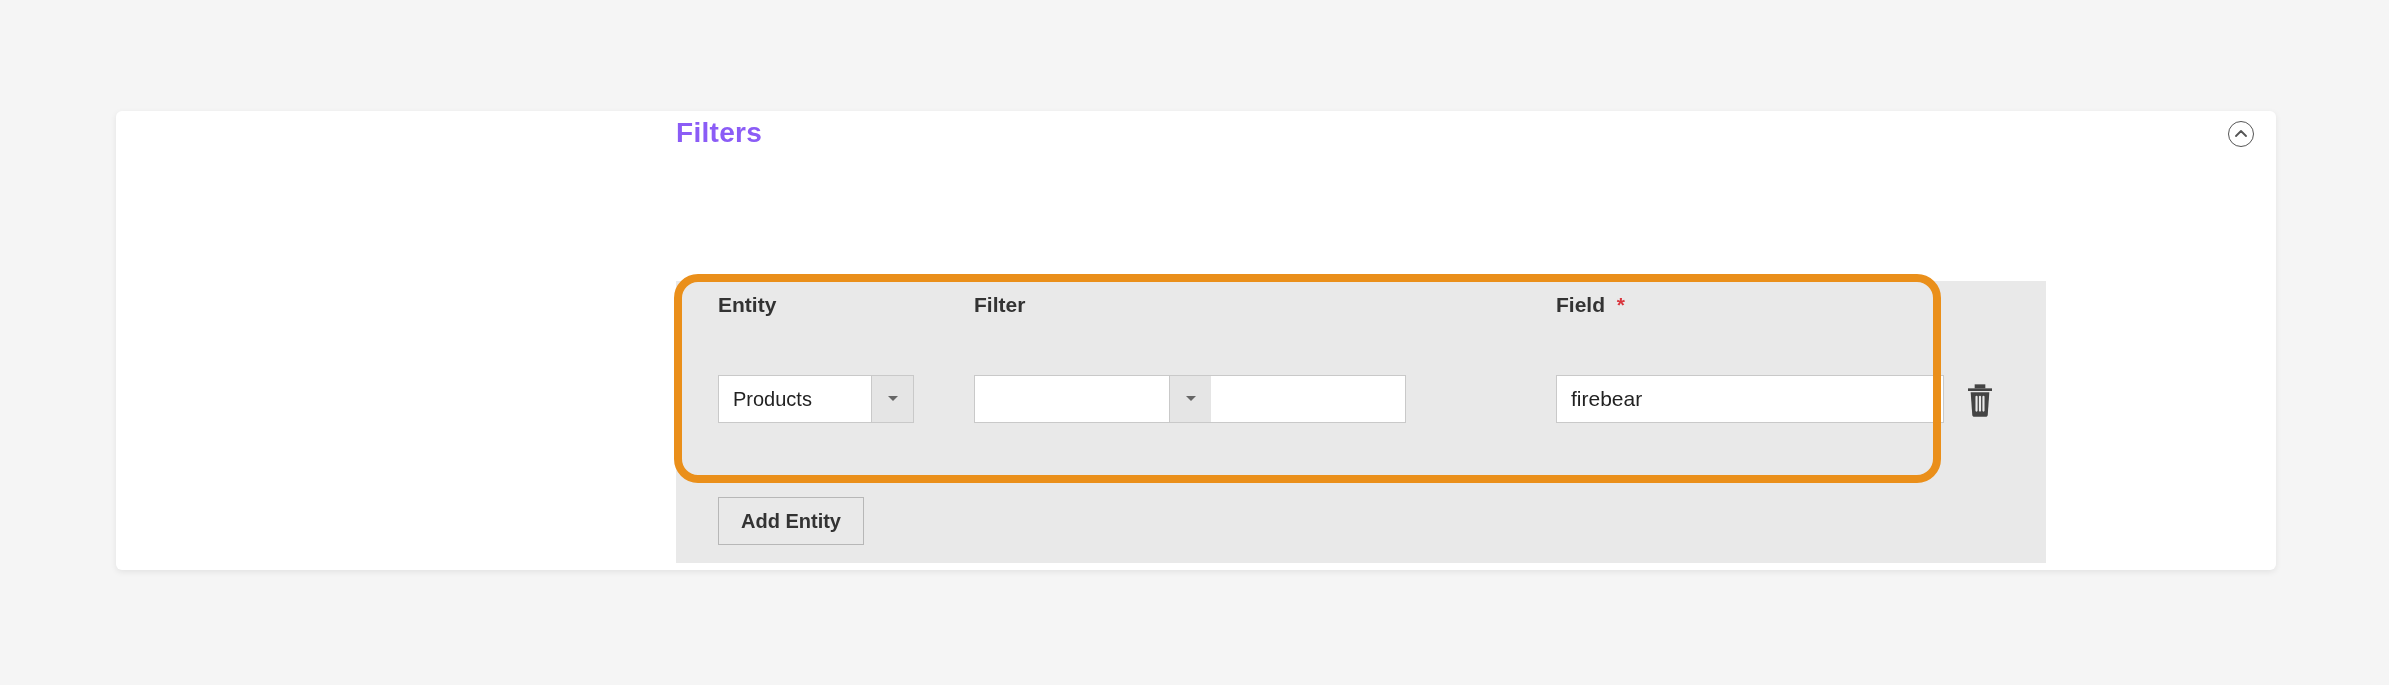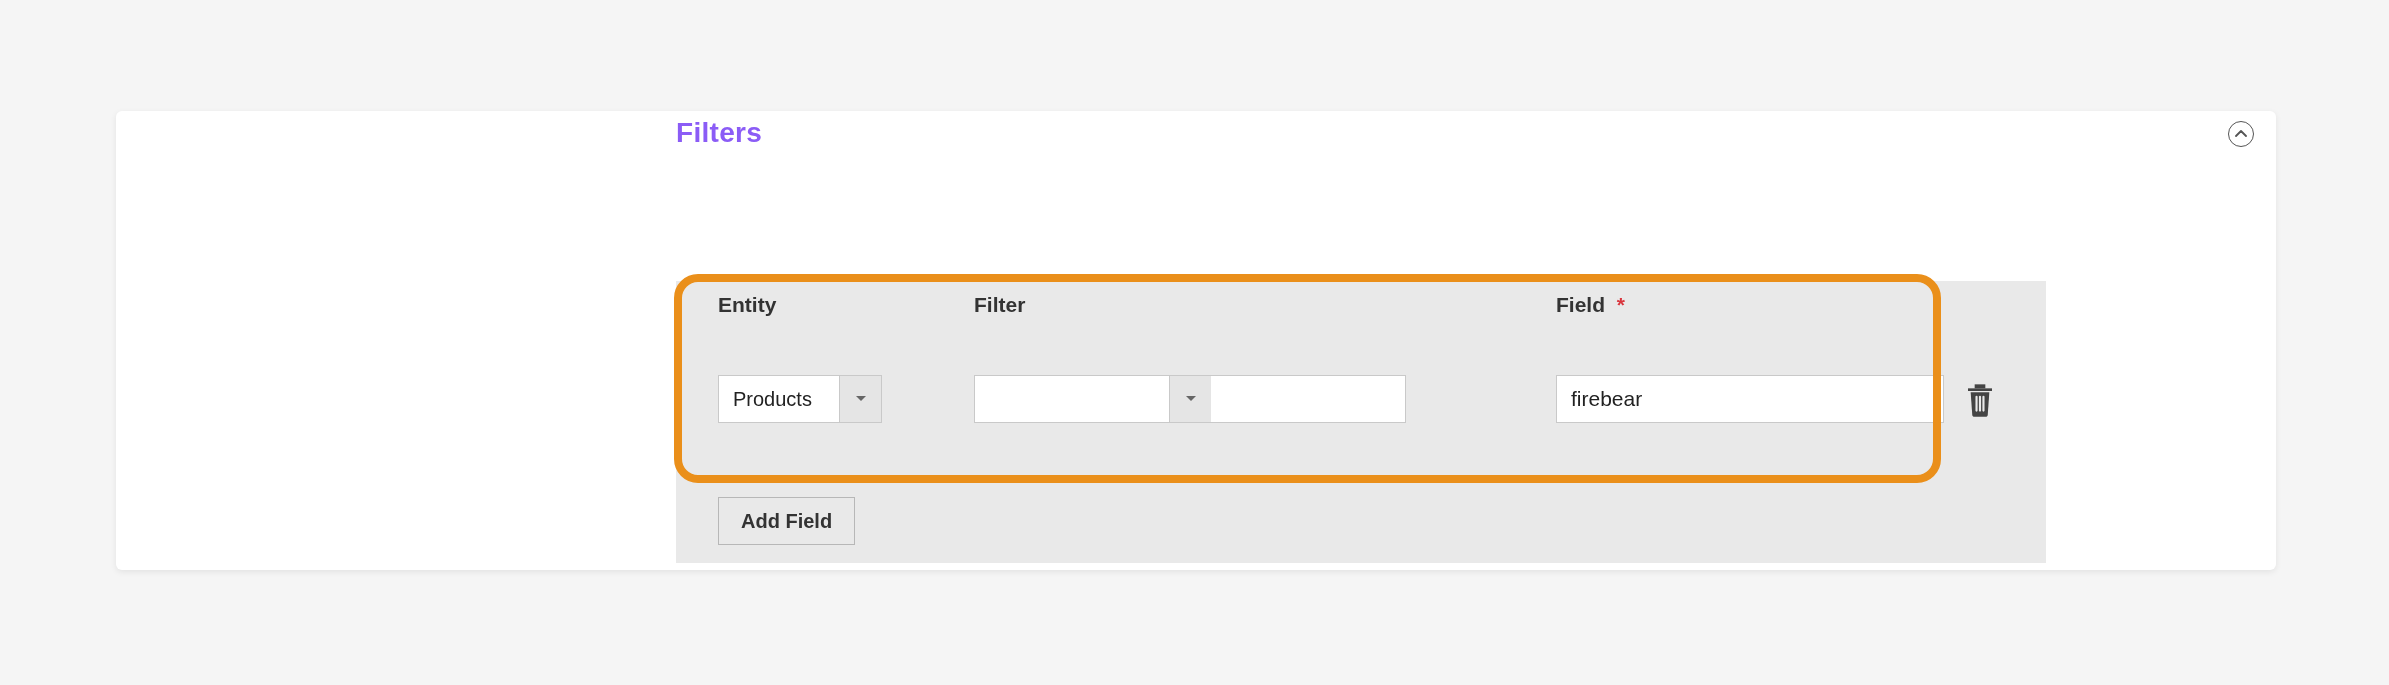--- a/index.html
+++ b/index.html
@@ -105,21 +105,21 @@
   .dd-arrow {
     width: 42px;
     height: 100%;
     background: #e5e5e5;
     border-left: 1px solid #c9c9c9;
     display: flex;
     align-items: center;
     justify-content: center;
   }
   .dd-arrow svg { display: block; }
-  .dd-entity { left: 42px;  top: 94px; width: 164px; }
+  .dd-entity { left: 42px;  top: 94px; width: 196px; }
   .dd-field  { left: 298px; top: 94px; width: 432px; flex-direction: column; }
   .txt {
     position: absolute;
     left: 880px;
     top: 94px;
     width: 388px;
     height: 48px;
     background: #ffffff;
     border: 1px solid #c9c9c9;
     padding: 6px 14px;
@@ -199,19 +199,19 @@
       <svg viewBox="0 0 24 28">
         <path fill="#444" d="M3 6h18v2H3z"></path>
         <path fill="#444" d="M8 3h8v3H8z"></path>
         <path fill="#444" d="M5 9h14l-1.2 17c-.06.8-.7 1.4-1.5 1.4H7.7c-.8 0-1.44-.6-1.5-1.4L5 9z"></path>
         <rect fill="#e9e9e9" x="8.6" y="11.5" width="1.6" height="12" rx="0.8"></rect>
         <rect fill="#e9e9e9" x="11.2" y="11.5" width="1.6" height="12" rx="0.8"></rect>
         <rect fill="#e9e9e9" x="13.8" y="11.5" width="1.6" height="12" rx="0.8"></rect>
       </svg>
     </div>
 
-    <button class="add-btn">Add Field</button>
+    <button class="add-btn">Add Entity</button>
 
   </div>
 
   <div class="highlight"></div>
 
 </div>
 
 </body></html>

